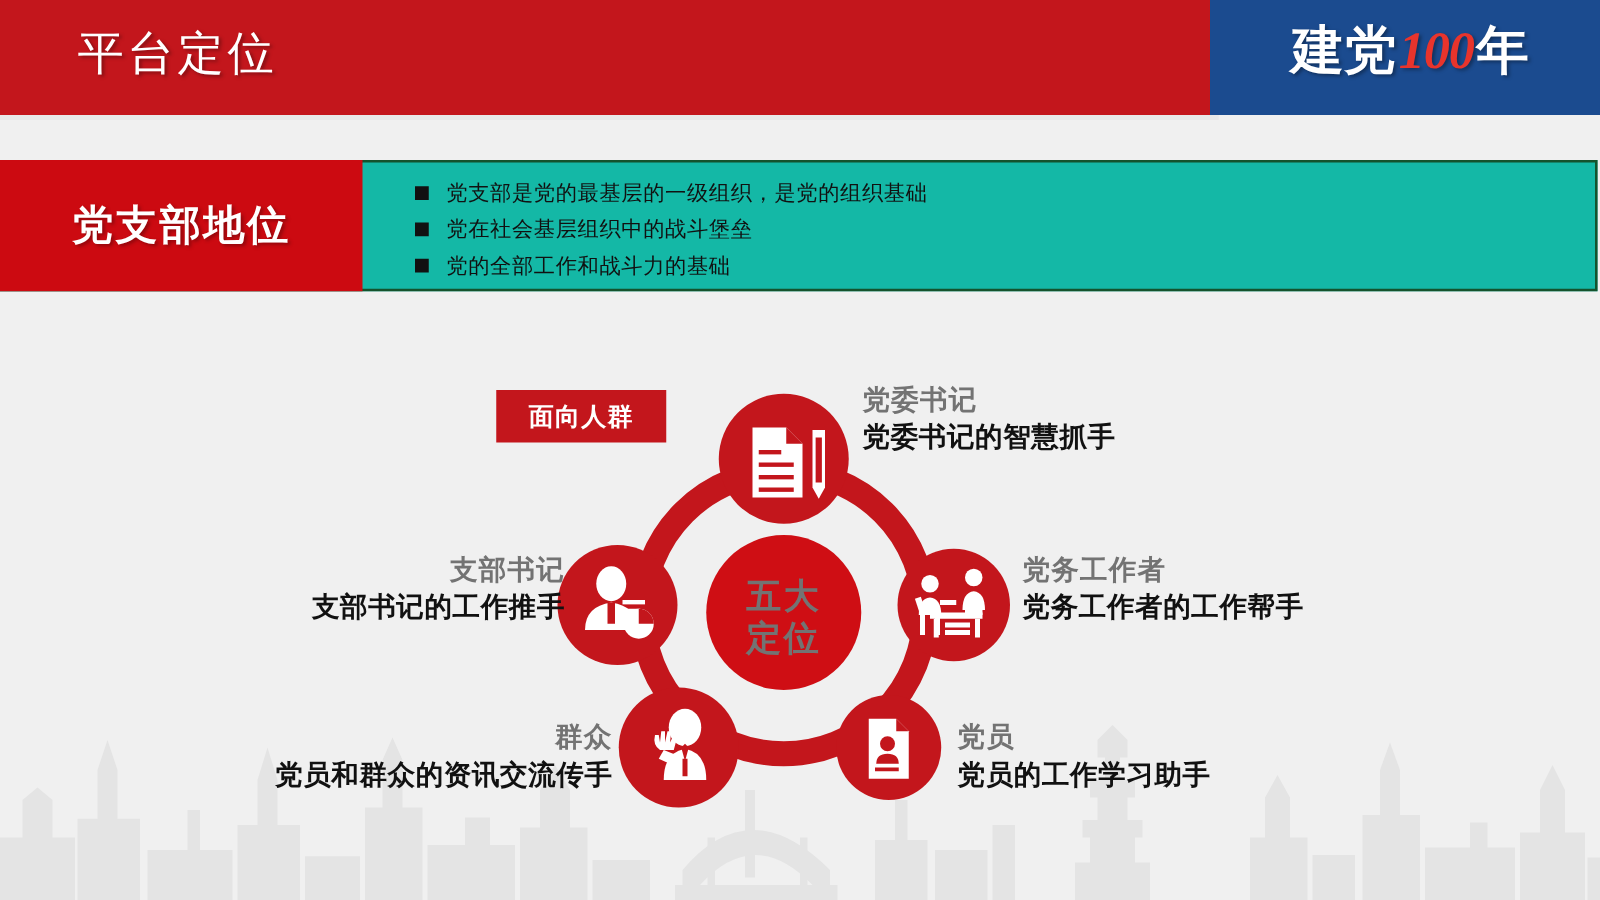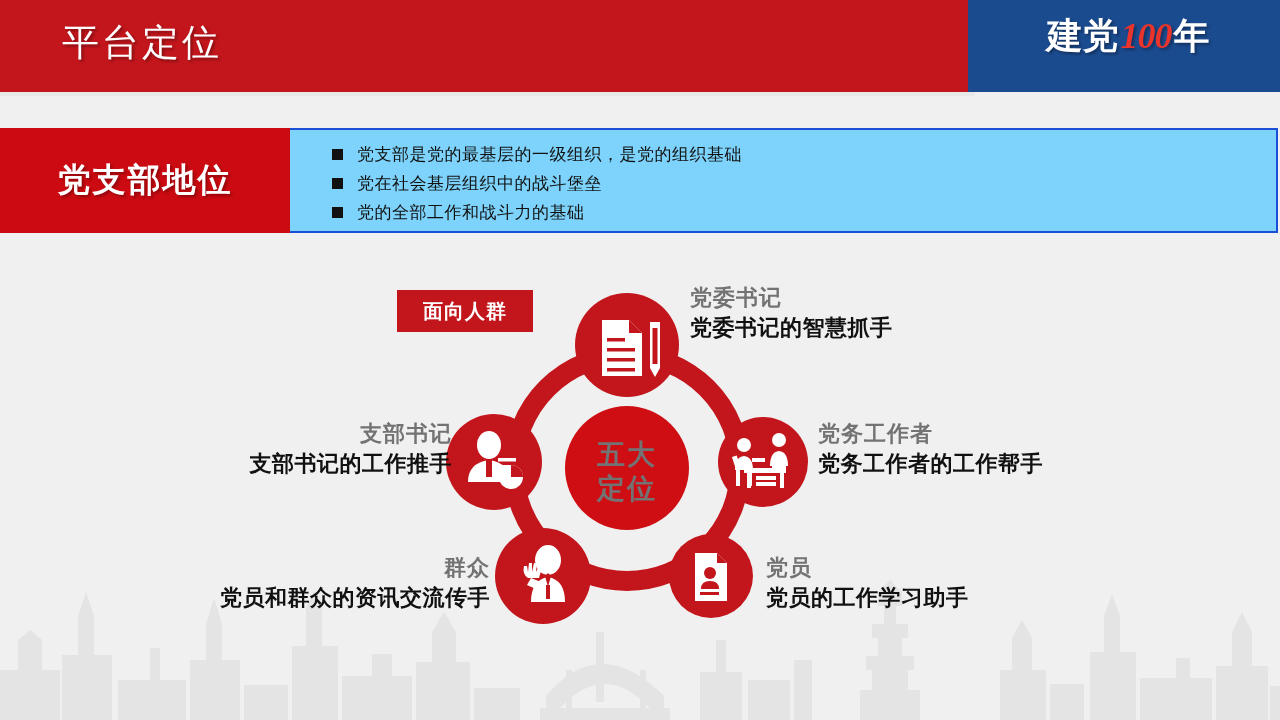--- a/index.html
+++ b/index.html
@@ -64,21 +64,21 @@
     color: #ffffff;
     letter-spacing: 3px;
     text-shadow: 2px 2px 3px rgba(0,0,0,0.35);
   }
   .anniv {
     position: absolute;
     left: 988px;
     top: 12px;
     width: 280px;
     text-align: center;
-    font-size: 36px;
+    font-size: 42px;
     font-weight: bold;
     white-space: nowrap;
     text-shadow: 2px 2px 3px rgba(0,0,0,0.35);
   }
   .anniv .w { color: #ffffff; }
   .anniv .num {
     color: #e8342c;
     font-style: italic;
     font-family: "Liberation Serif", "DejaVu Serif", serif;
     font-weight: bold;
@@ -94,23 +94,23 @@
     background: #e8e8e8;
   }
 
   
   .statement {
     position: absolute;
     left: 0;
     top: 128px;
     width: 1278px;
     height: 105px;
-    border: 2px solid #1d4ed8;
+    border: 2px solid #14532d;
     box-sizing: border-box;
-    background: #7dd3fc;
+    background: #14b8a6;
   }
   .statement-label {
     position: absolute;
     left: -2px;
     top: -2px;
     width: 290px;
     height: 105px;
     background: #cc0a11;
     display: flex;
     align-items: center;
@@ -144,21 +144,21 @@
     font-size: 17px;
     font-weight: normal;
     color: #111111;
     letter-spacing: 0.5px;
   }
 
   
   .diagram {
     position: absolute;
     left: 0;
-    top: 242px;
+    top: 264px;
     width: 1127px;
     height: 420px;
   }
   .diagram-svg {
     position: absolute;
     left: 0;
     top: 0;
   }
 
   .audience-badge {

